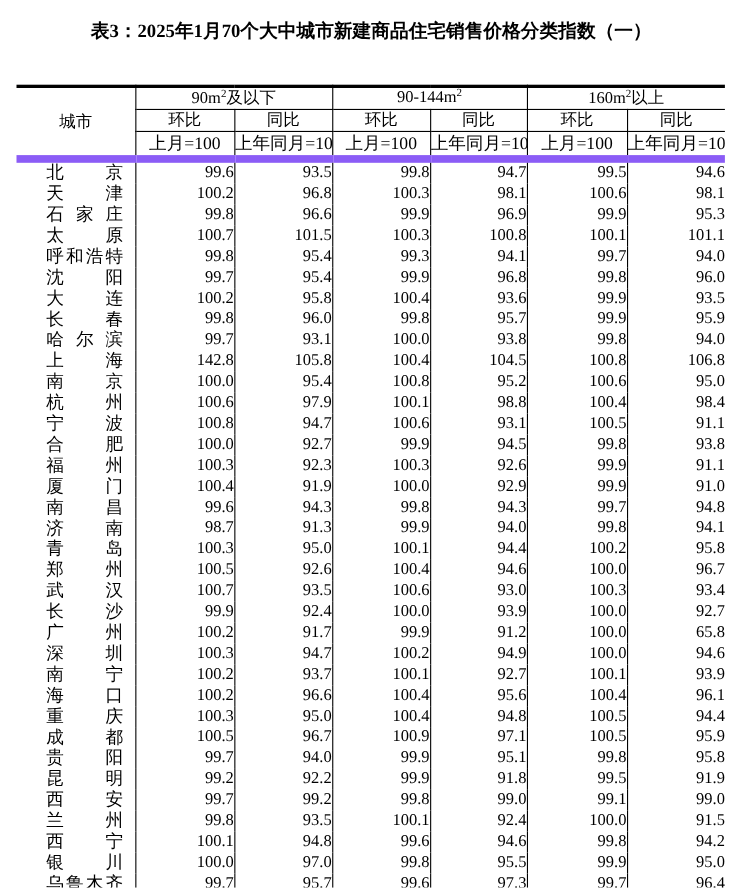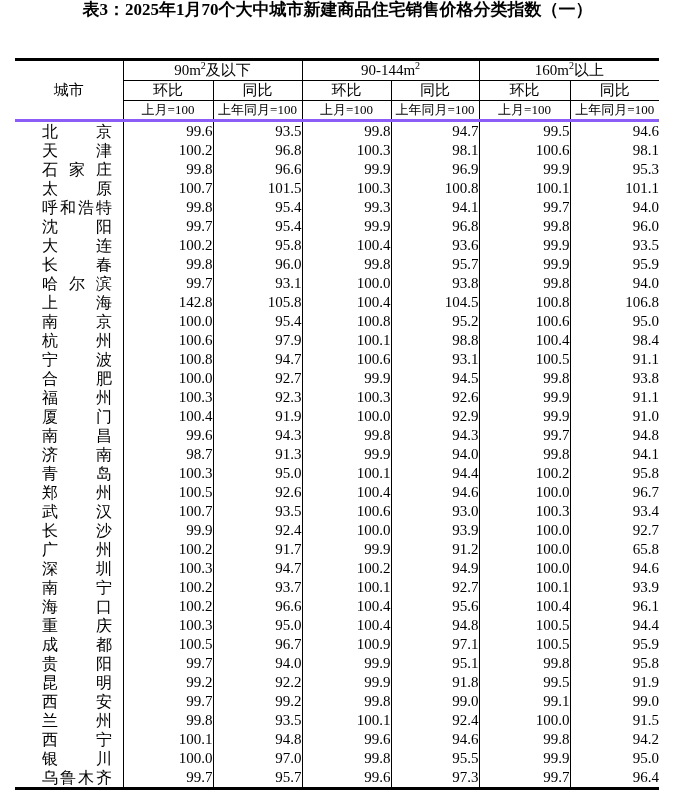--- a/index.html
+++ b/index.html
@@ -2,43 +2,43 @@
 <html><head>
 <meta charset="utf-8">
 <style>
   html,body { margin:0; padding:0; background:#fff; }
   .page {
     position:relative; width:675px; height:807px; background:#ffffff;
     color:#000; font-family:"Liberation Serif","DejaVu Serif",serif;
     overflow:hidden;
   }
   .title {
-    padding-top:0; text-align:center;
+    padding-top:19px; text-align:center;
     font-weight:bold; font-size:17px; line-height:20px;
     font-family:"Liberation Serif","DejaVu Serif",serif;
   }
   table.idx {
     border-collapse:collapse; table-layout:fixed;
     margin:38px 0 0 15px; width:644px;
     border-top:3px solid #000; border-bottom:3px solid #000;
   }
   table.idx th, table.idx td {
     padding:0; font-weight:normal; overflow:hidden; white-space:nowrap;
   }
   .br { border-right:1px solid #000; }
   .hb1 { border-bottom:1px solid #000; }
-  .hb3 { border-bottom:3px solid #8b5cf6; }
+  .hb3 { border-bottom:7px solid #8b5cf6; }
   tr.h1 { height:20px; }
   tr.h2 { height:18px; }
   tr.h3 { height:17px; }
   thead th { text-align:center;margin-top:36px; }
   .grp { font-size:15px; }
   .grp sup { font-size:10px; line-height:0; }
   .sub { font-size:15px;font-family:Liberation Serif, serif; }
-  .base { font-size:13px; }
+  .base { font-size:16px; }
   .city-h { font-size:15px; }
   tbody tr { height:19px; }
   td.num {
     text-align:right; padding-right:6px;
     font-size:15px; line-height:19px;
   }
   td.city-cell { vertical-align:middle; }
   .city-name {
     display:flex; justify-content:space-between;
     width:70px; margin-left:27px;

